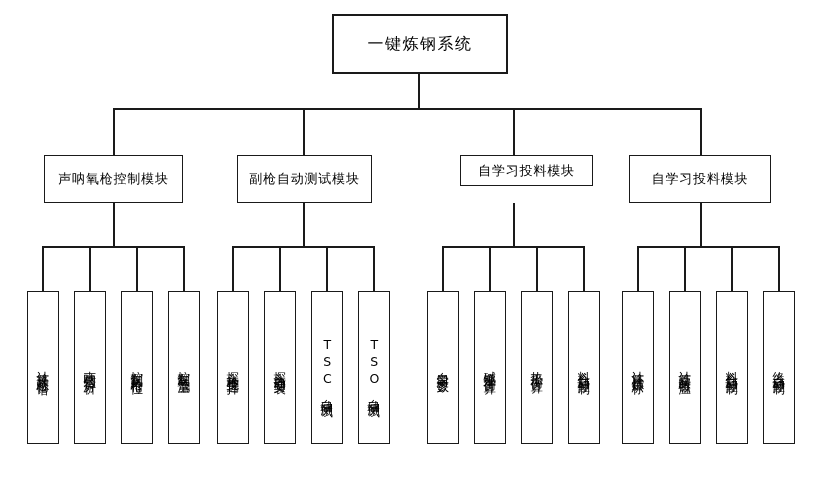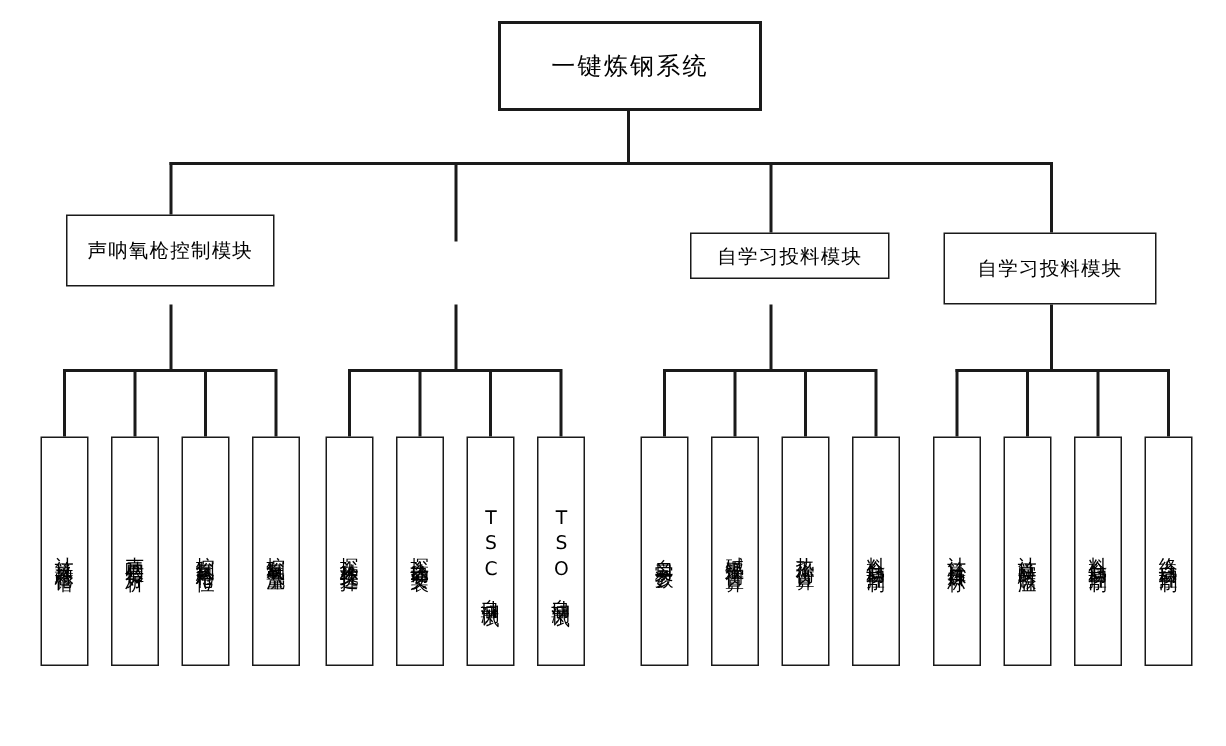--- a/index.html
+++ b/index.html
@@ -72,21 +72,21 @@
 
   <div class="box box-root" style="left:332px; top:14px; width:176px; height:60px;">
     <span>一键炼钢系统</span>
   </div>
 
   <div class="conn conn-v" style="left:418px; top:74px; height:35px;"></div>
 
   <div class="conn conn-h" style="left:113px; top:108px; width:588px;"></div>
 
   <div class="conn conn-v" style="left:113px; top:108px; height:53px;"></div>
-  <div class="box box-mid" style="left:44px; top:143px; width:139px; height:48px;">
+  <div class="box box-mid" style="left:44px; top:155px; width:139px; height:48px;">
     <span>声呐氧枪控制模块</span>
   </div>
   <div class="conn conn-thin-v" style="left:113px; top:203px; height:44px;"></div>
   <div class="conn conn-thin-h" style="left:42px; top:246px; width:142px;"></div>
 
   <div class="conn conn-thin-v" style="left:42px; top:246px; height:46px;"></div>
   <div class="box box-leaf" style="left:27px; top:291px; width:32px; height:153px;">
     <span class="vtxt">计算静态枪谱</span>
   </div>
 
@@ -99,20 +99,23 @@
   <div class="box box-leaf" style="left:121px; top:291px; width:32px; height:153px;">
     <span class="vtxt">控制氧枪枪位</span>
   </div>
 
   <div class="conn conn-thin-v" style="left:183px; top:246px; height:46px;"></div>
   <div class="box box-leaf" style="left:168px; top:291px; width:32px; height:153px;">
     <span class="vtxt">控制氧气流量</span>
   </div>
 
   <div class="conn conn-v" style="left:303px; top:108px; height:53px;"></div>
+  <div class="box box-mid" style="left:237px; top:155px; width:135px; height:48px;">
+    <span>副枪自动测试模块</span>
+  </div>
   <div class="conn conn-thin-v" style="left:303px; top:203px; height:44px;"></div>
   <div class="conn conn-thin-h" style="left:232px; top:246px; width:142px;"></div>
 
   <div class="conn conn-thin-v" style="left:232px; top:246px; height:46px;"></div>
   <div class="box box-leaf" style="left:217px; top:291px; width:32px; height:153px;">
     <span class="vtxt">探头种类选择</span>
   </div>
 
   <div class="conn conn-thin-v" style="left:279px; top:246px; height:46px;"></div>
   <div class="box box-leaf" style="left:264px; top:291px; width:32px; height:153px;">

